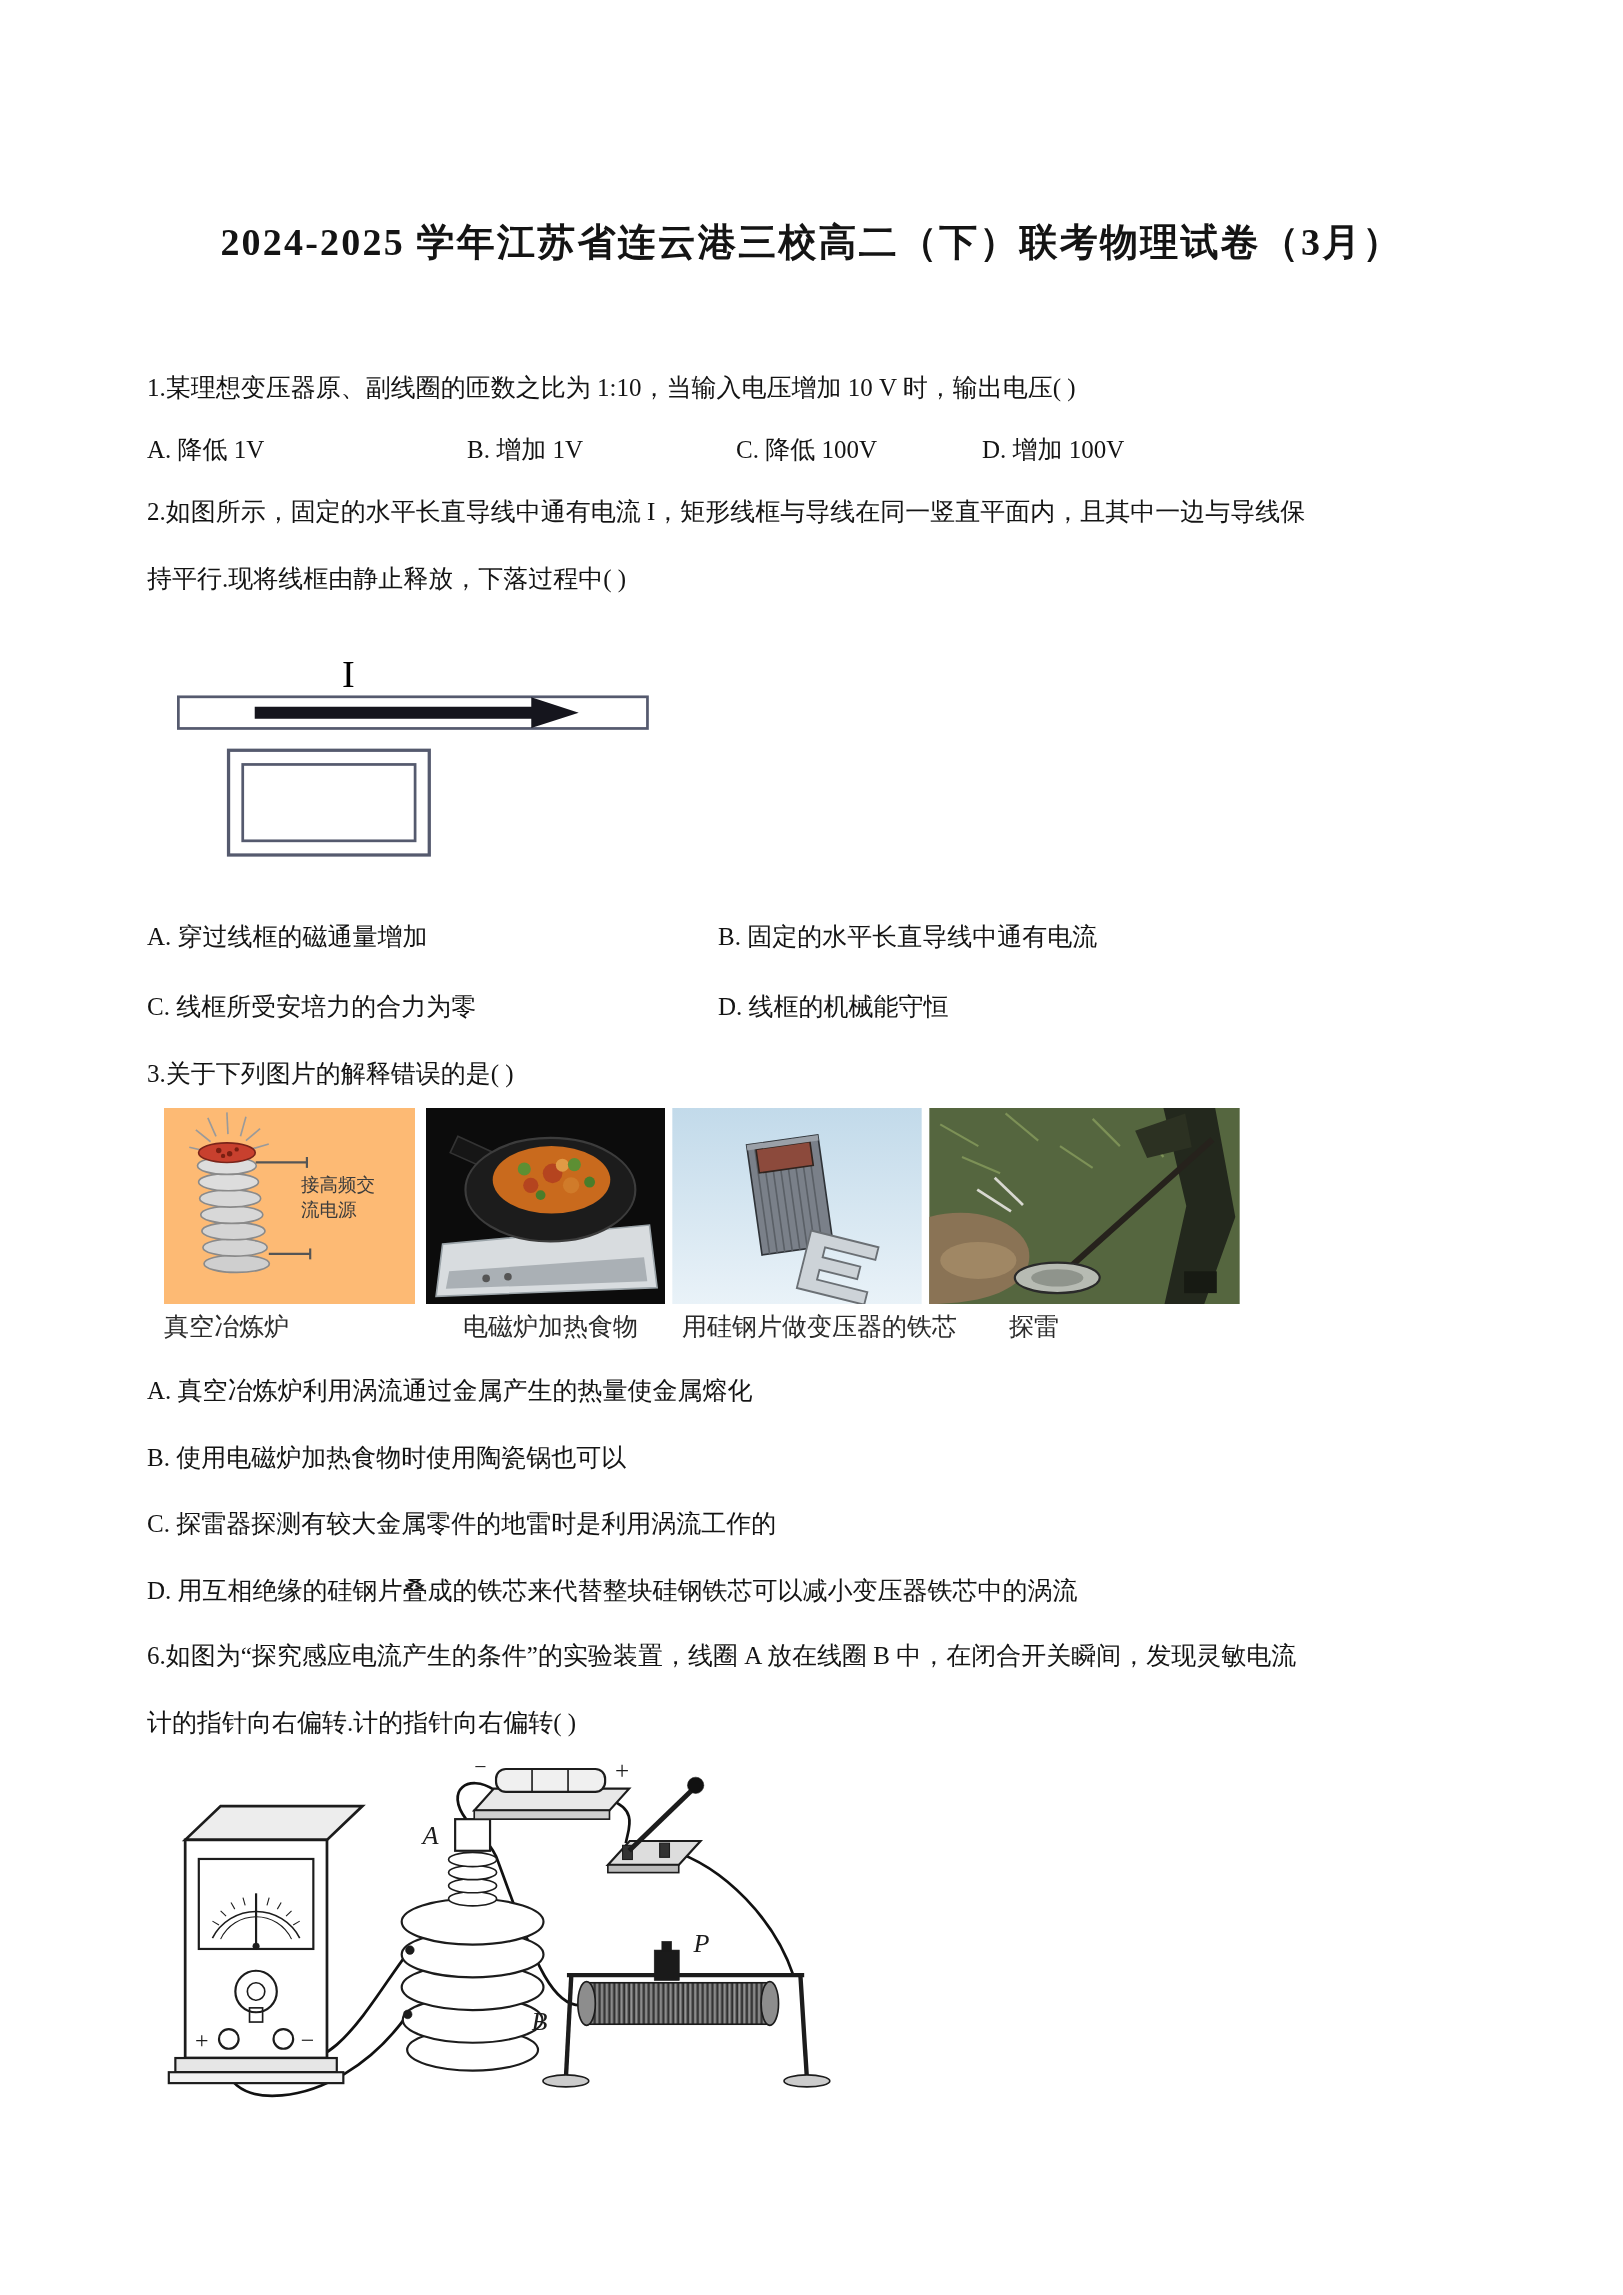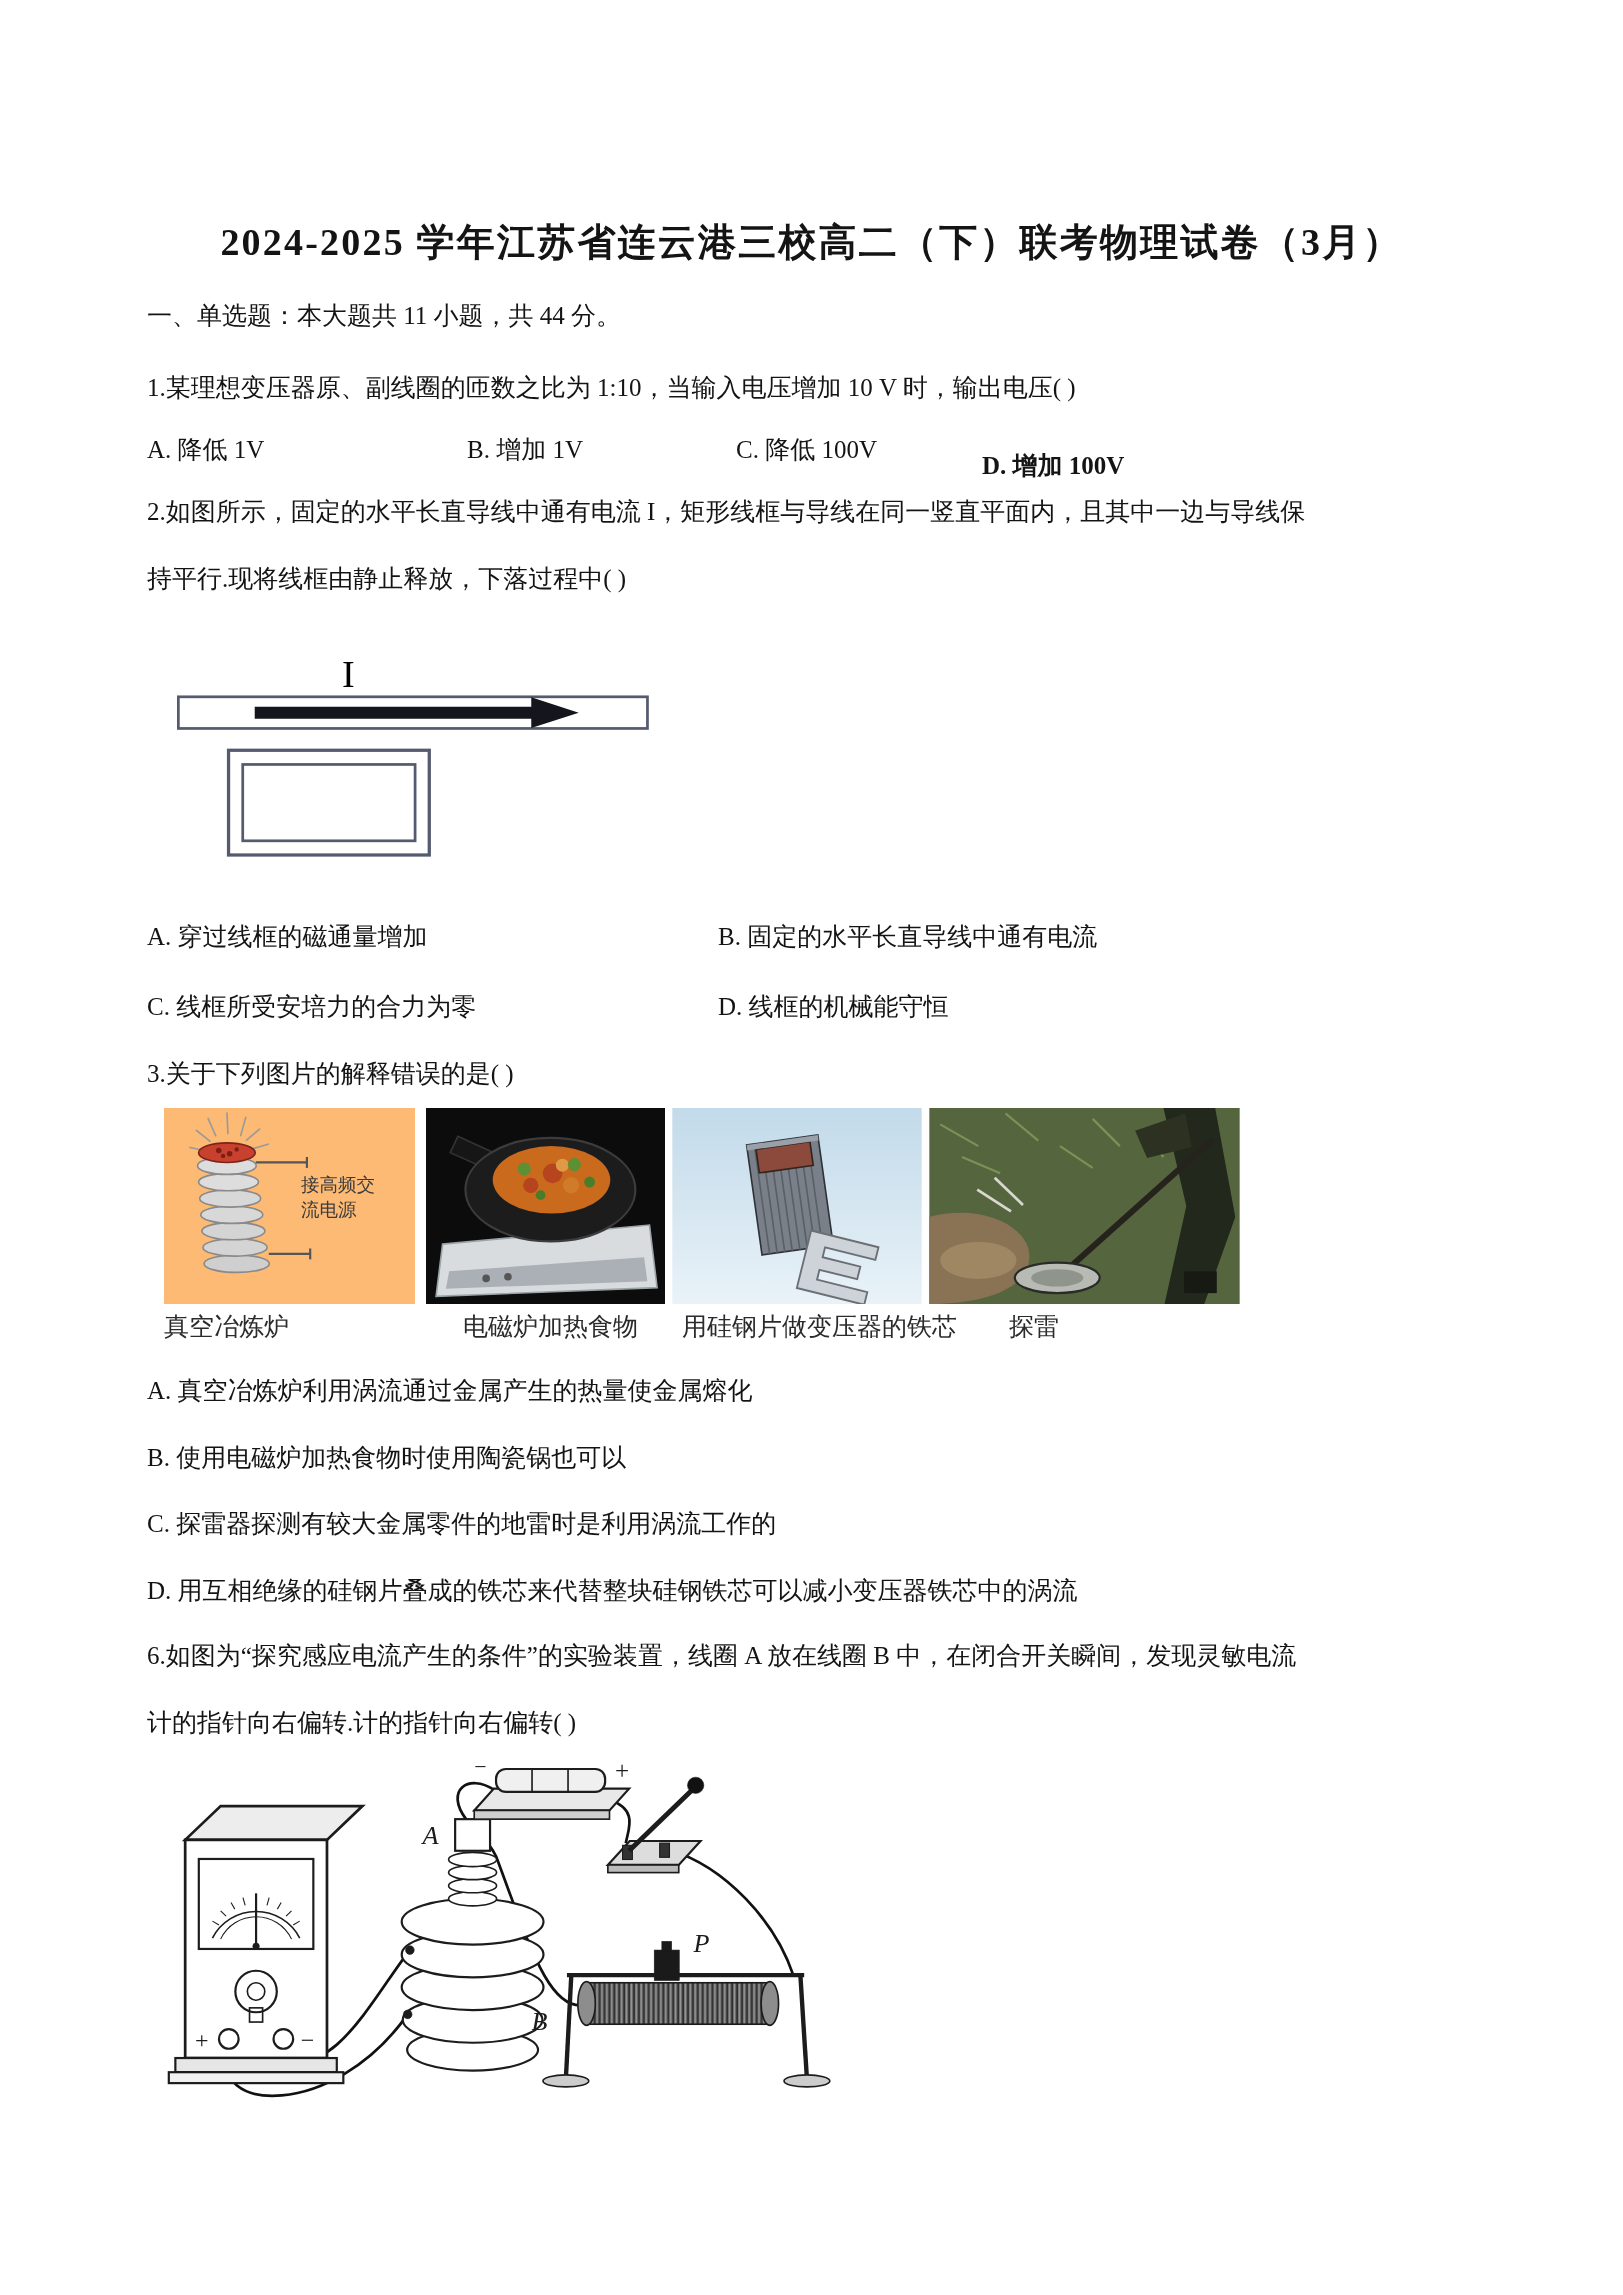--- a/index.html
+++ b/index.html
@@ -13,27 +13,26 @@
   .anno{position:absolute;font-size:18.5px;line-height:25px;color:#3c3c3c;}
   svg text{font-family:"Liberation Serif","DejaVu Serif",serif;}
 </style>
 </head>
 <body>
 
 <div class="page">
 
   <div class="title" style="top:217px;">2024-2025 学年江苏省连云港三校高二（下）联考物理试卷（3月）</div>
 
-  <div class="ln" style="left:147px;top:299px;">一、单选题：本大题共 11 小题，共 44 分。</div>
 
   <div class="ln" style="left:147px;top:371px;">1.某理想变压器原、副线圈的匝数之比为 1:10，当输入电压增加 10 V 时，输出电压( )</div>
   <div class="ln" style="left:147px;top:433px;">A. 降低 1V</div>
   <div class="ln" style="left:467px;top:433px;">B. 增加 1V</div>
   <div class="ln" style="left:736px;top:433px;">C. 降低 100V</div>
-  <div class="ln" style="left:982px;top:449px;font-weight:bold;">D. 增加 100V</div>
+  <div class="ln" style="left:982px;top:433px;">D. 增加 100V</div>
 
   <div class="ln" style="left:147px;top:495px;">2.如图所示，固定的水平长直导线中通有电流 I，矩形线框与导线在同一竖直平面内，且其中一边与导线保</div>
   <div class="ln" style="left:147px;top:562px;">持平行.现将线框由静止释放，下落过程中( )</div>
 
   <svg style="position:absolute;left:174px;top:641px;" width="480" height="224" viewBox="0 0 880 410">
     <text x="308" y="84" font-size="70">I</text>
     <rect x="8" y="102" width="860" height="58" fill="#ffffff" stroke="#555a6e" stroke-width="5"></rect>
     <path d="M148 120 H655 V103 L742 131 L655 159 V142 H148 Z" fill="#15151d"></path>
     <rect x="100" y="200" width="368" height="192" fill="#ffffff" stroke="#555a6e" stroke-width="6"></rect>
     <rect x="126" y="226" width="316" height="140" fill="#ffffff" stroke="#555a6e" stroke-width="5"></rect>

